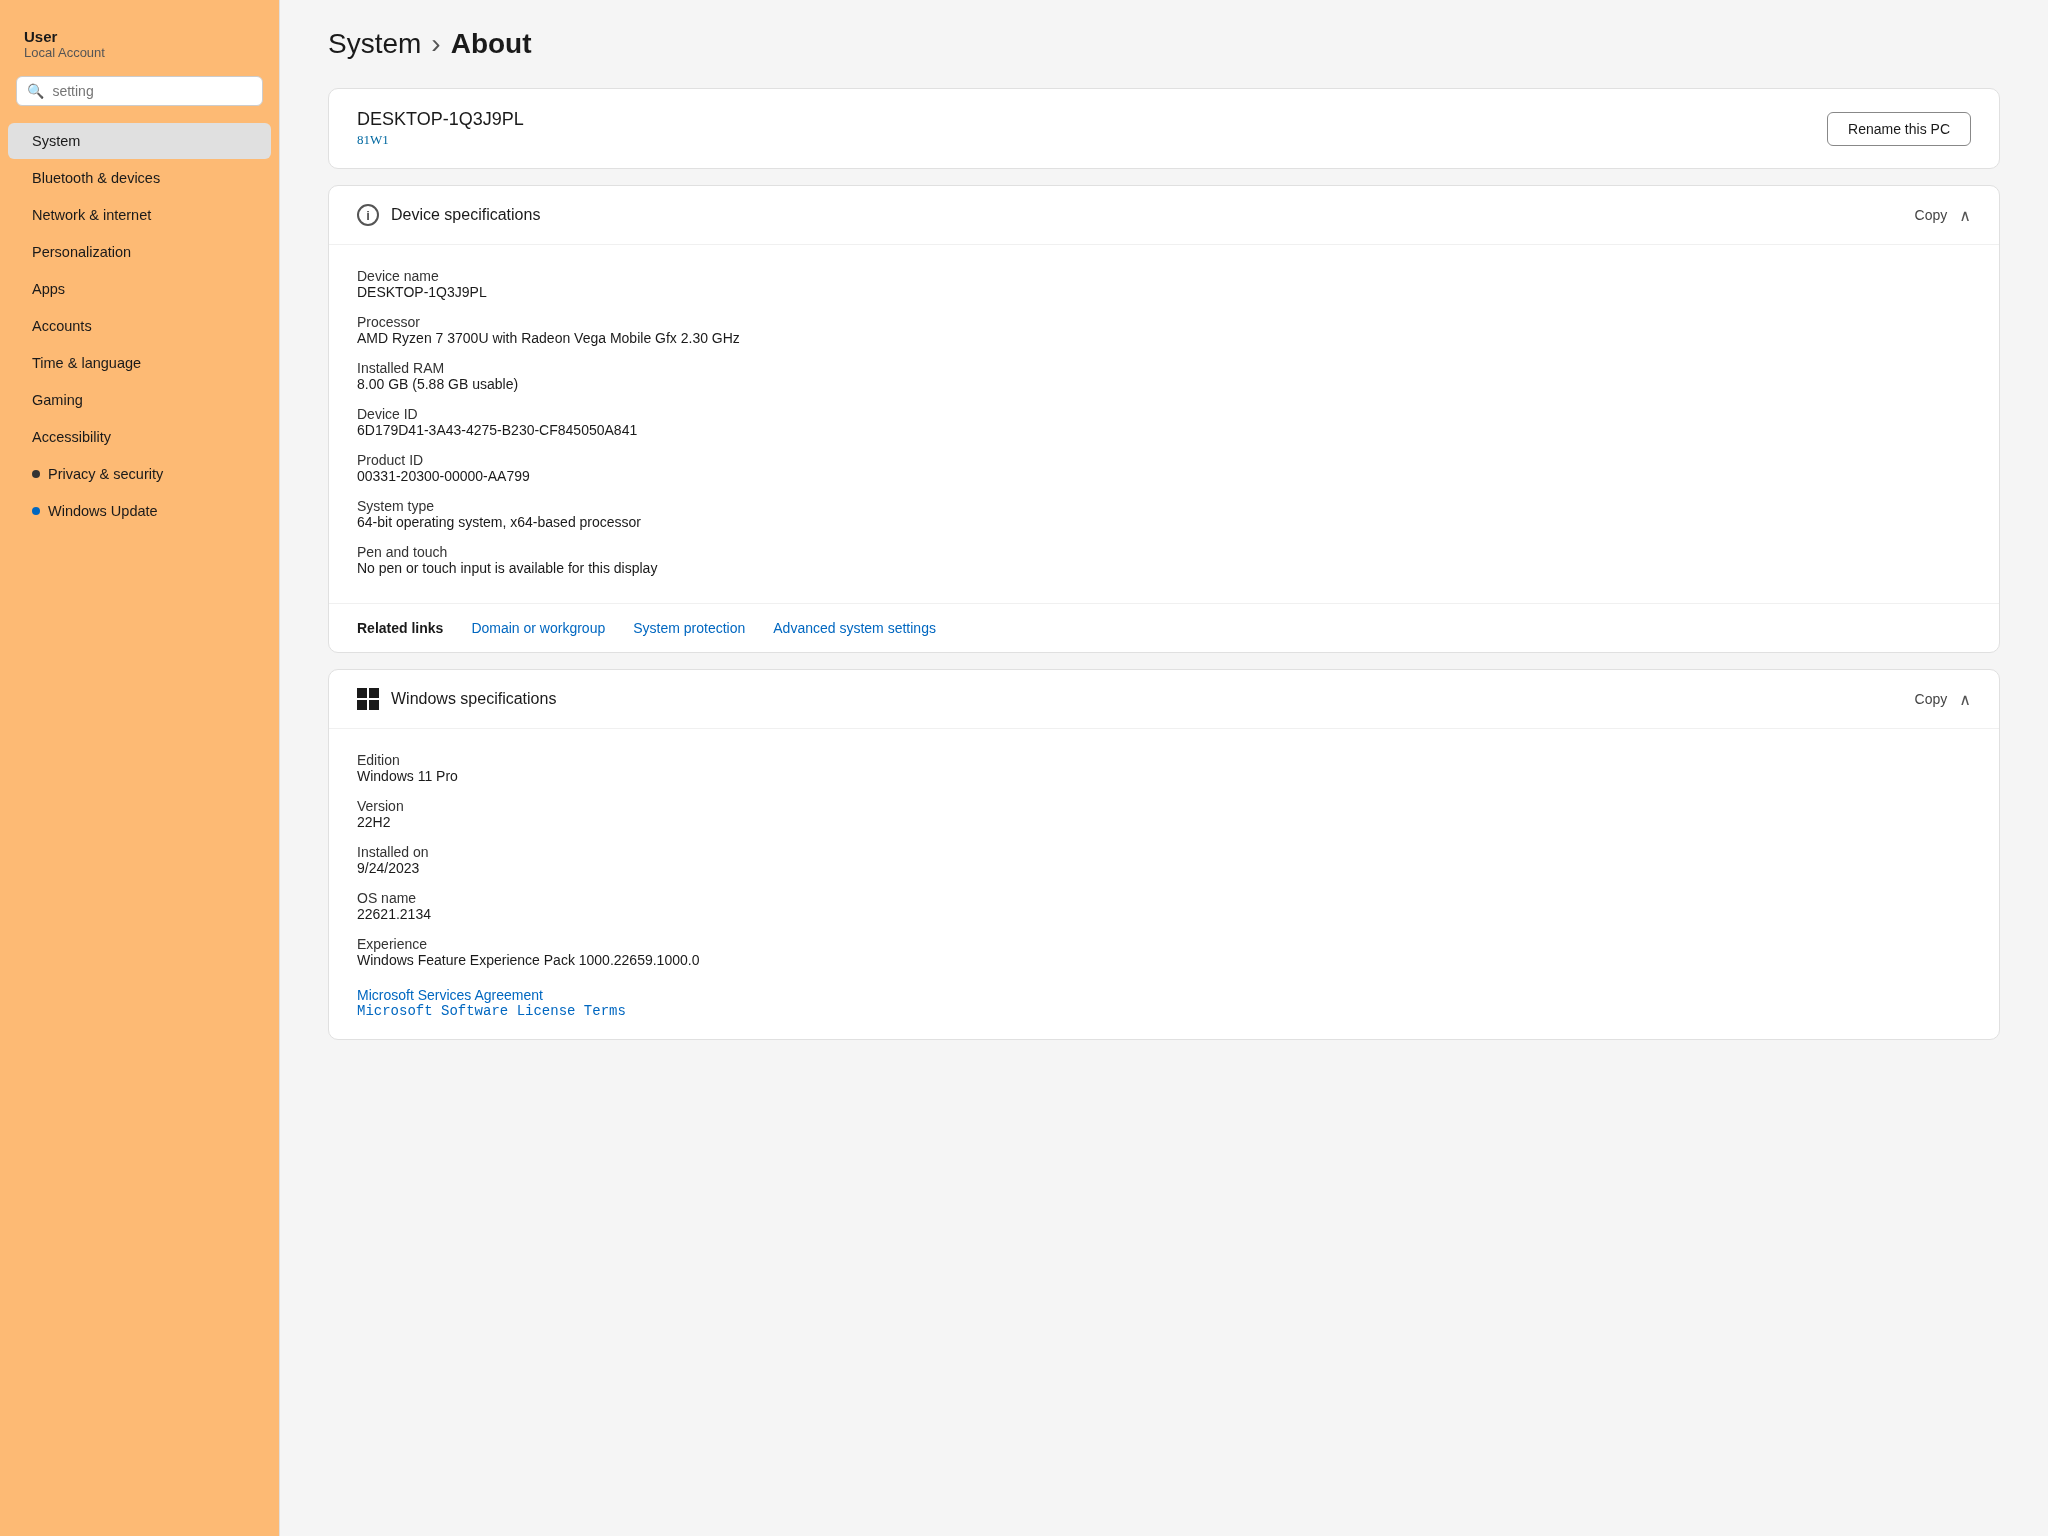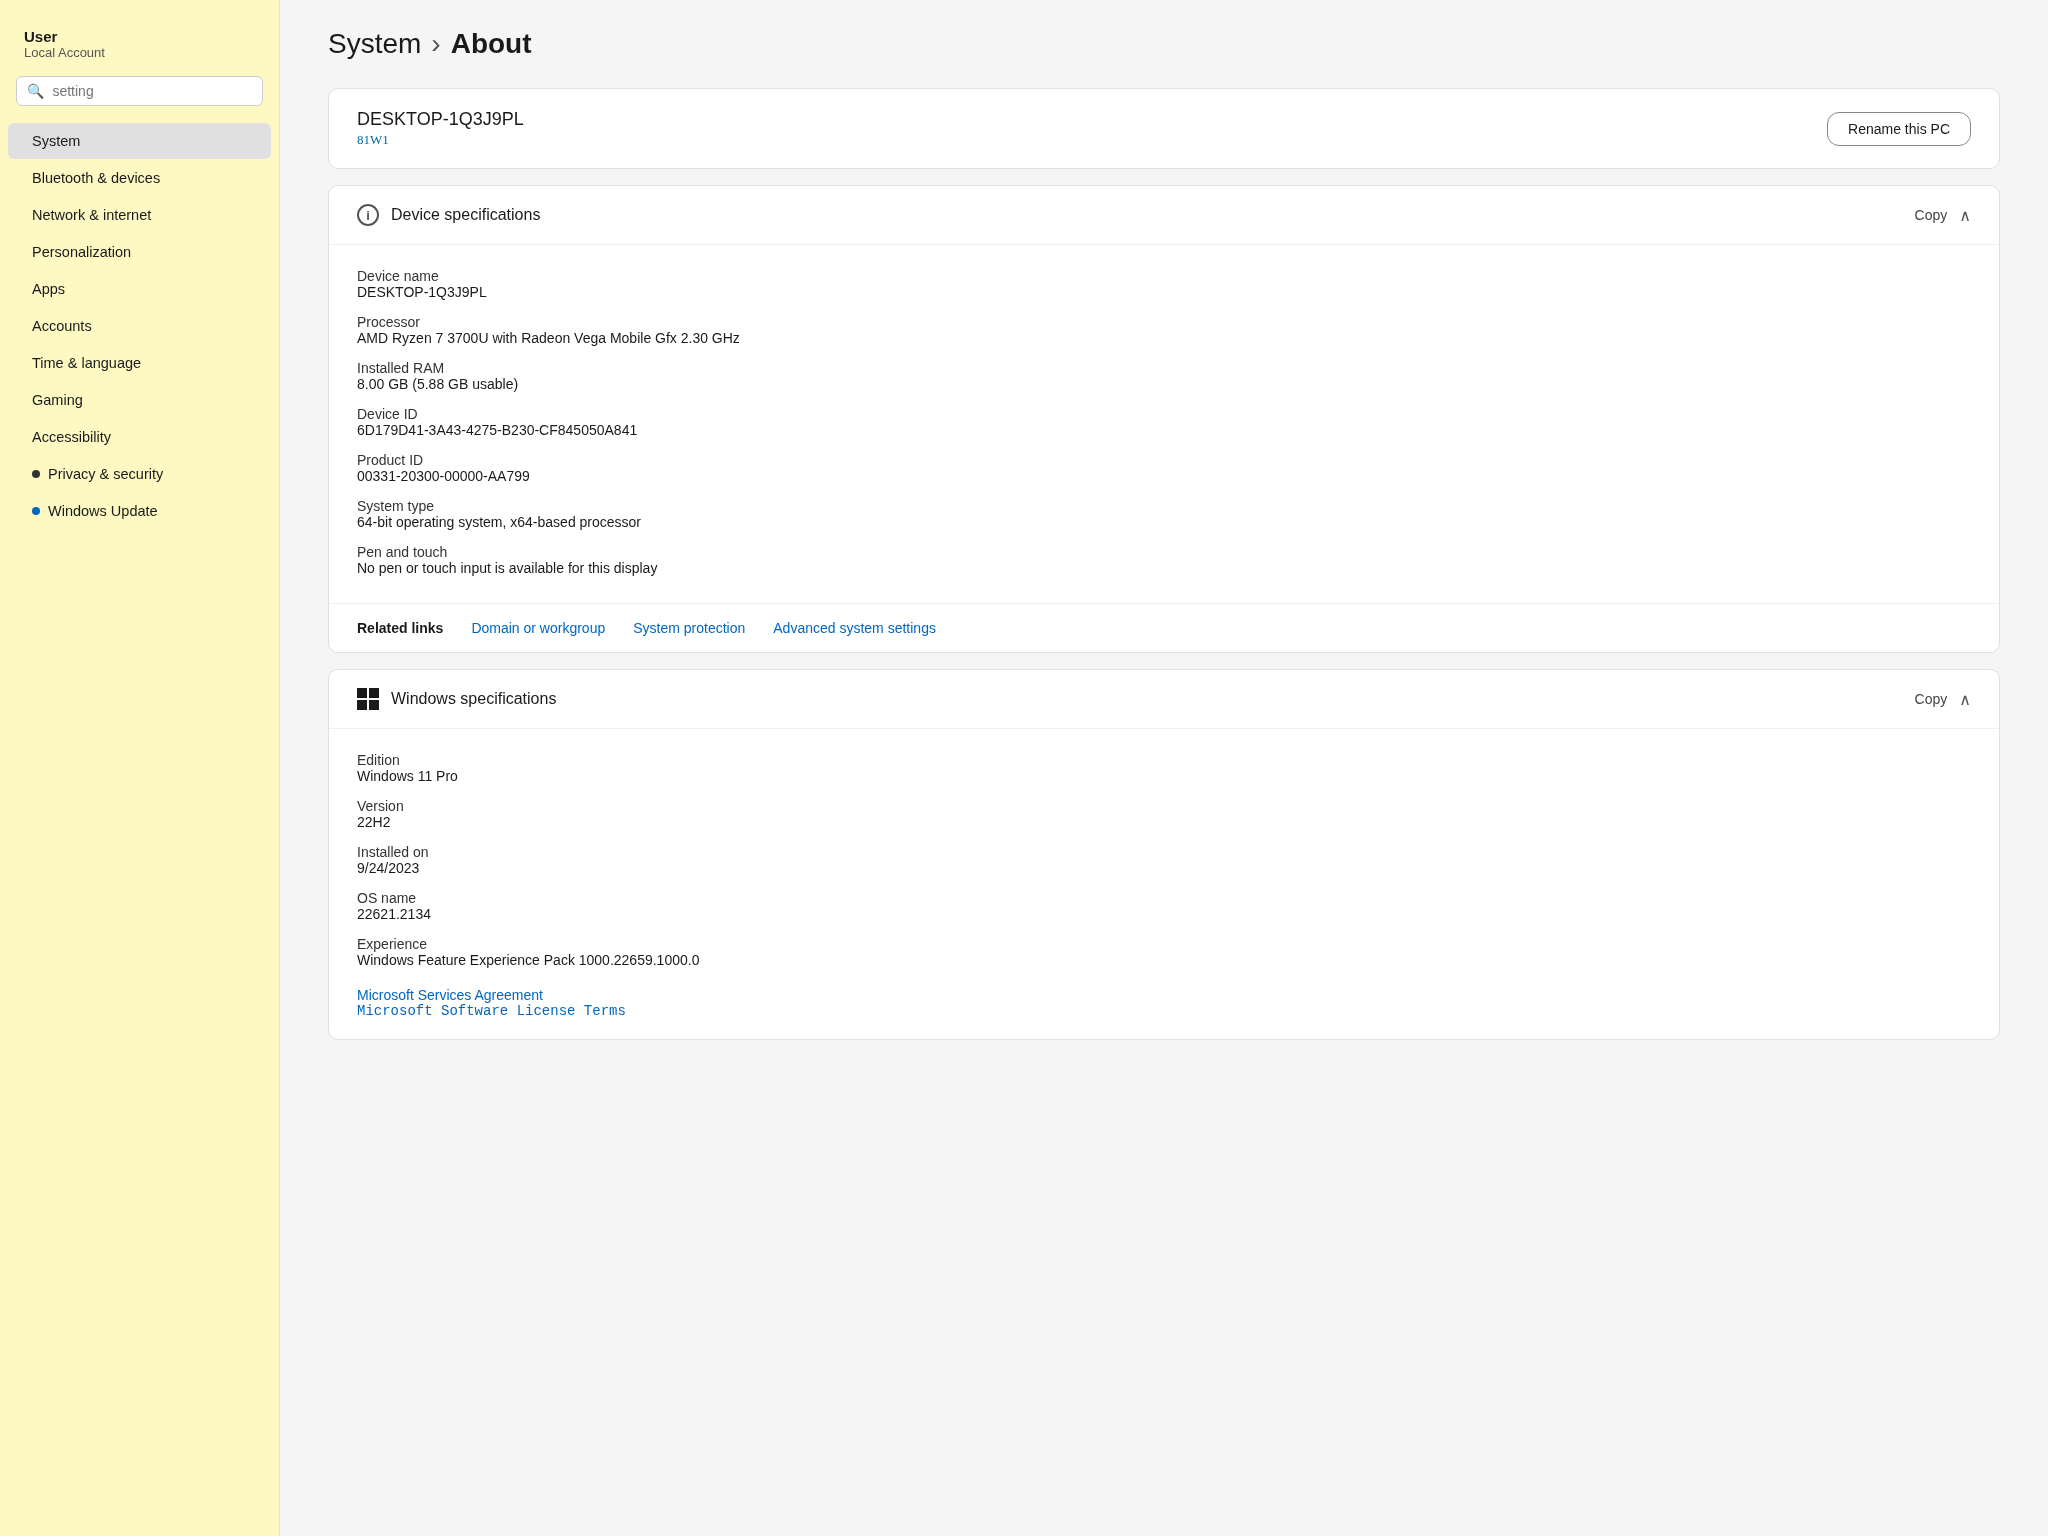--- a/index.html
+++ b/index.html
@@ -10,21 +10,21 @@
       font-size: 15px;
       display: flex;
       height: 100vh;
       overflow: hidden;
     }
 
     
     .sidebar {
       width: 280px;
       min-width: 280px;
-      background: #fef9c3;
+      background: #fdba74;
       padding: 0;
       display: flex;
       flex-direction: column;
       border-right: 1px solid #e0e0e0;
     }
 
     .sidebar-user {
       padding: 28px 20px 16px 24px;
     }
 
@@ -142,21 +142,21 @@
     .pc-name-info .pc-model {
       font-size: 13px;
       color: #0369a1;
       margin-top: 2px;
       font-family: Liberation Serif, serif;
     }
 
     .rename-btn {
       border: 1.5px solid #888;
       background: #fff;
-      border-radius: 12px;
+      border-radius: 6px;
       padding: 8px 20px;
       font-size: 14px;
       cursor: pointer;
       font-family: inherit;
       color: #1a1a1a;
     }
 
     
     .section-card {
       background: #fff;

